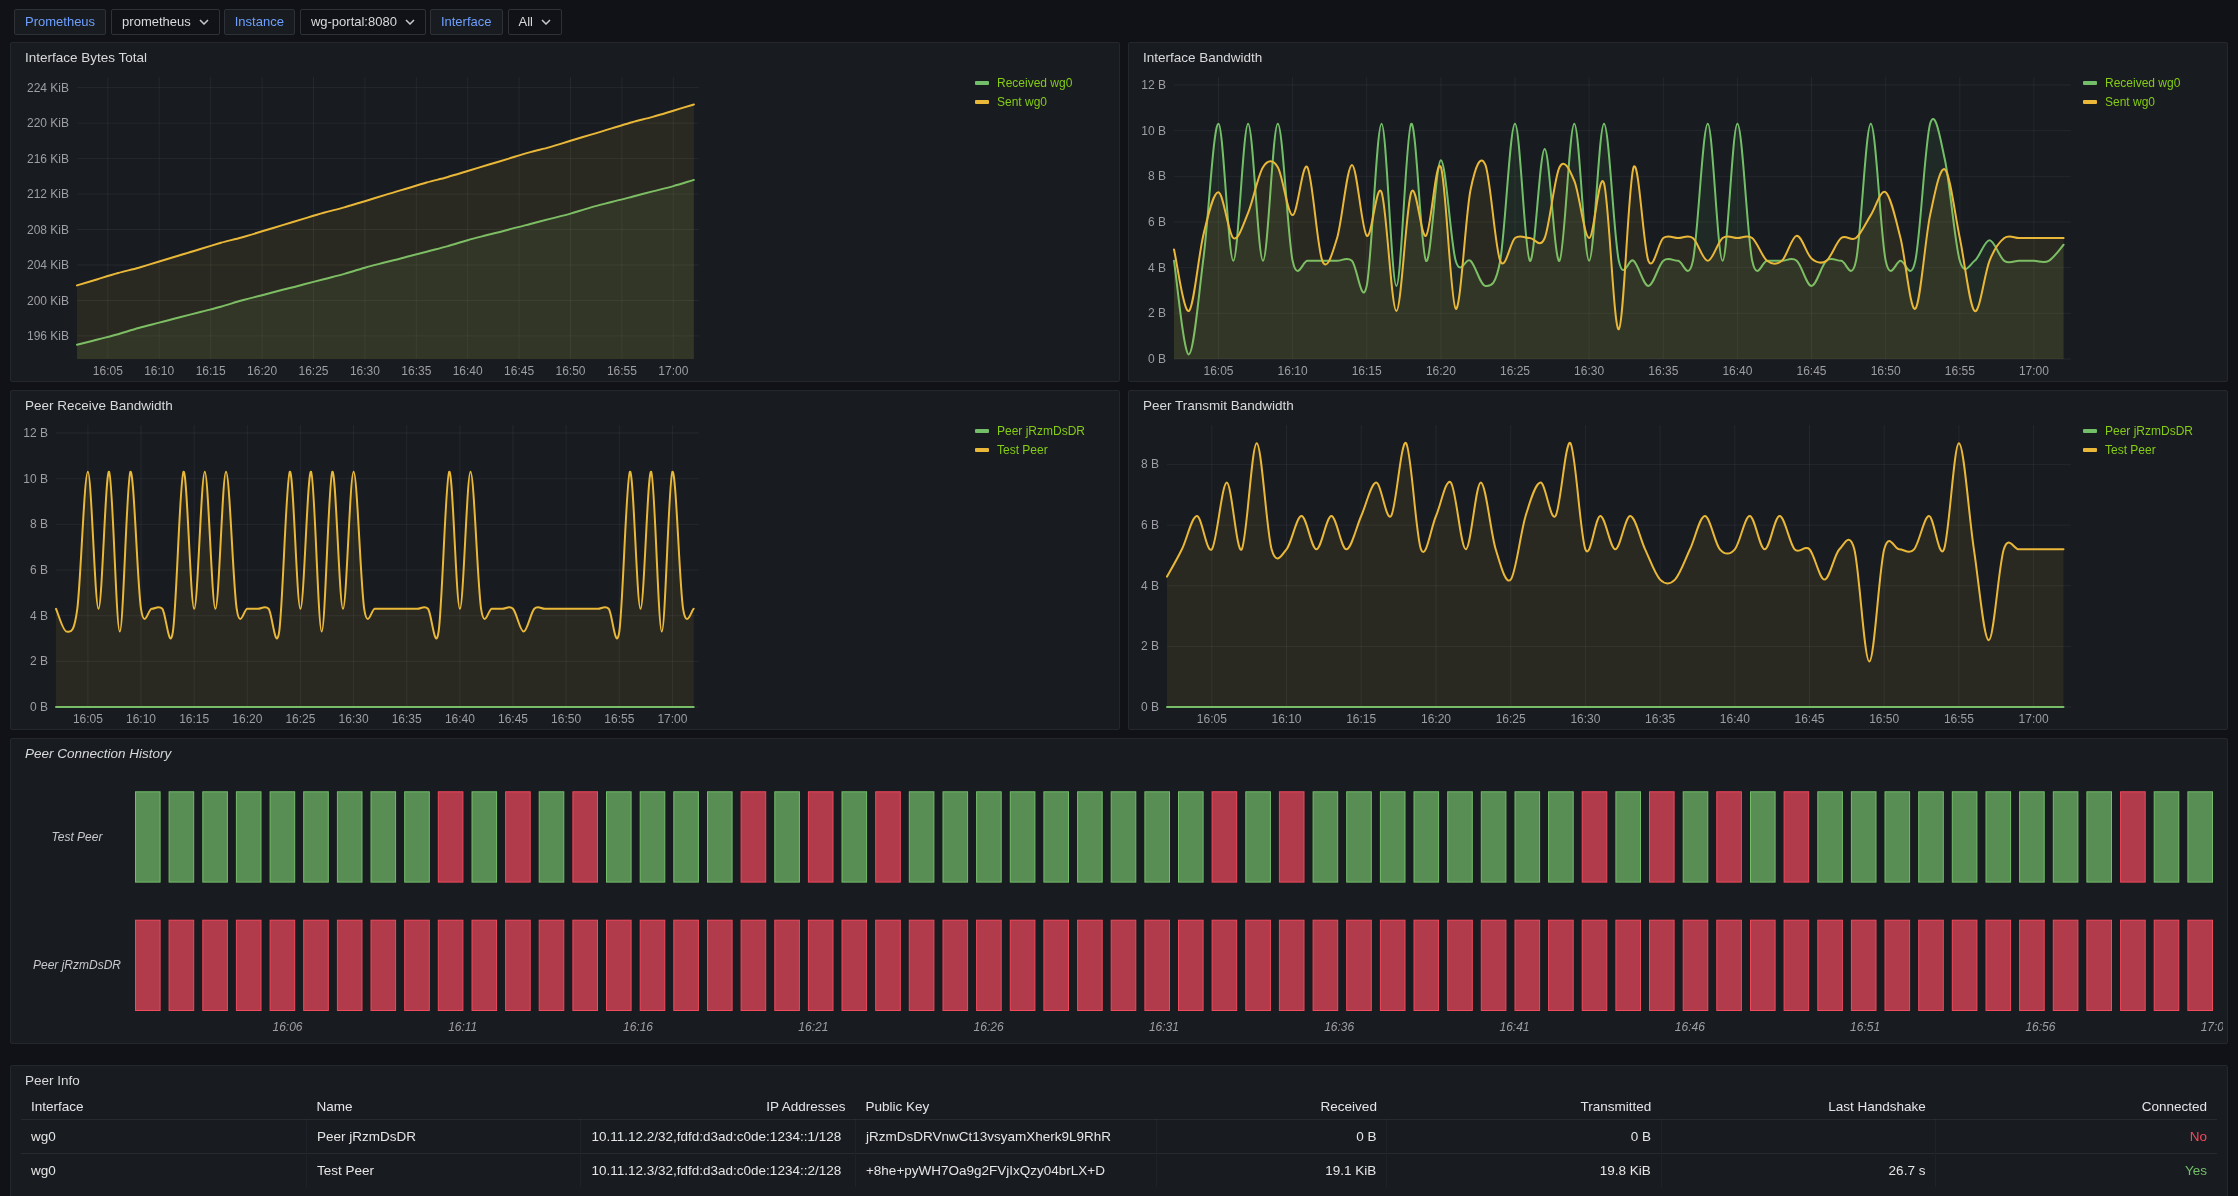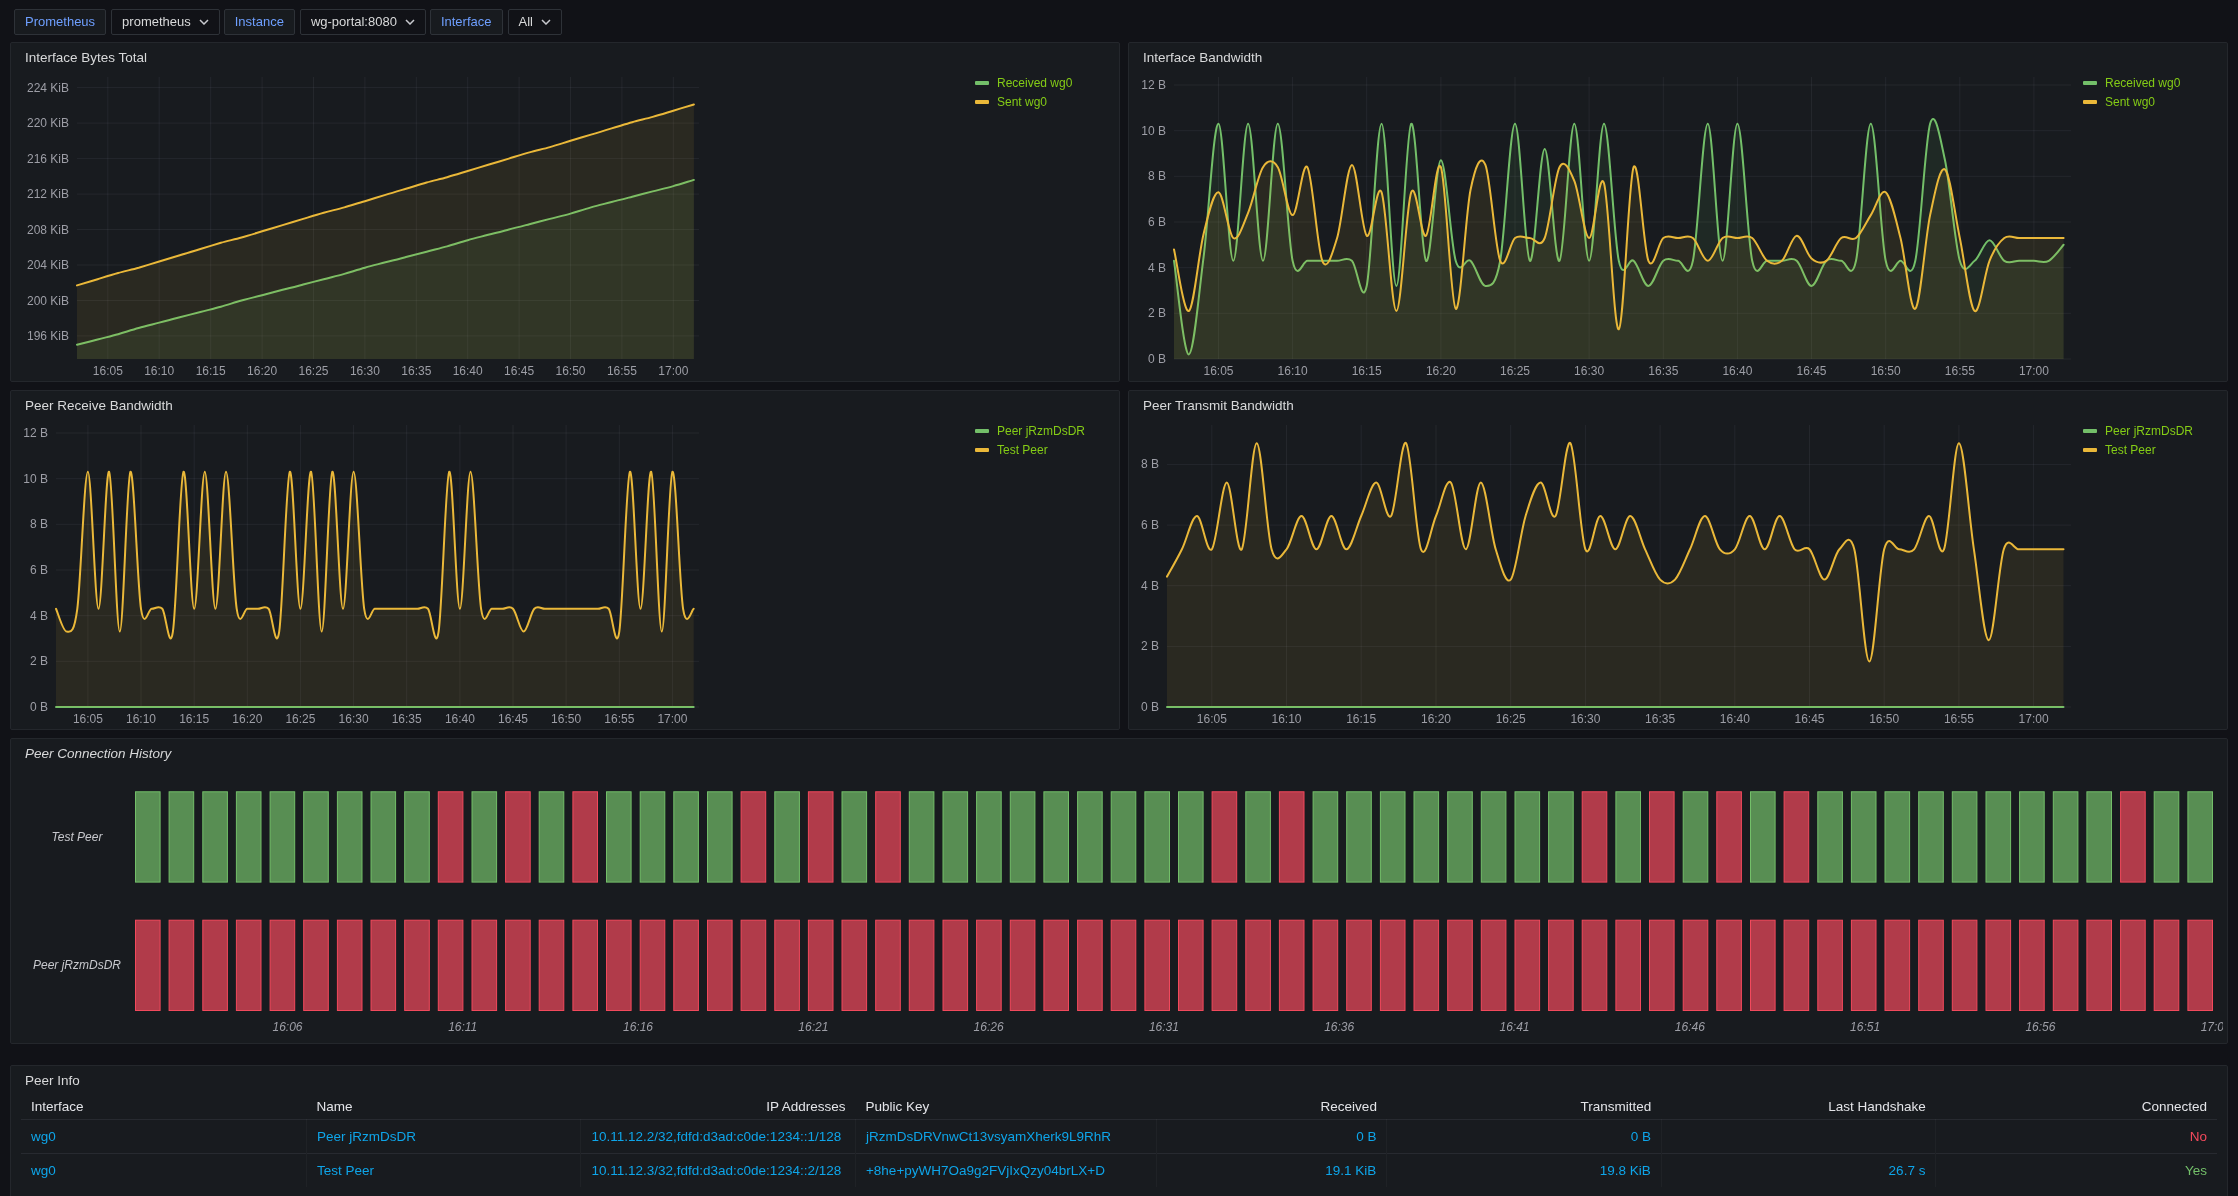--- a/index.html
+++ b/index.html
@@ -42,21 +42,21 @@
   .legend-swatch { width:14px; height:4px; border-radius:1px; flex:none; }
   svg text { font-family:"Liberation Sans", sans-serif; }
   
   .table-wrap { flex:1; padding:0 10px; overflow:hidden; }
   .peer-table { width:100%; border-collapse:collapse; table-layout:fixed; font-size:13.5px; }
   .peer-table th {
     font-weight:500; color:#e3e4e8; text-align:left; padding:5px 10px;
     white-space:nowrap; overflow:hidden; cursor:pointer;
   }
   .peer-table td {
-    padding:9px 10px; color:#0ea5e9; border-top:1px solid rgba(204,204,220,0.09);
+    padding:9px 10px; color:#e5e5e5; border-top:1px solid rgba(204,204,220,0.09);
     border-right:1px solid rgba(204,204,220,0.045);
     white-space:nowrap; overflow:hidden;
   }
   .peer-table td:last-child { border-right:none; }
   .ar { text-align:right !important; }
   .c-no  { color:#F2495C !important; }
   .c-yes { color:#73BF69 !important; }
 </style>
 </head>
 <body>

